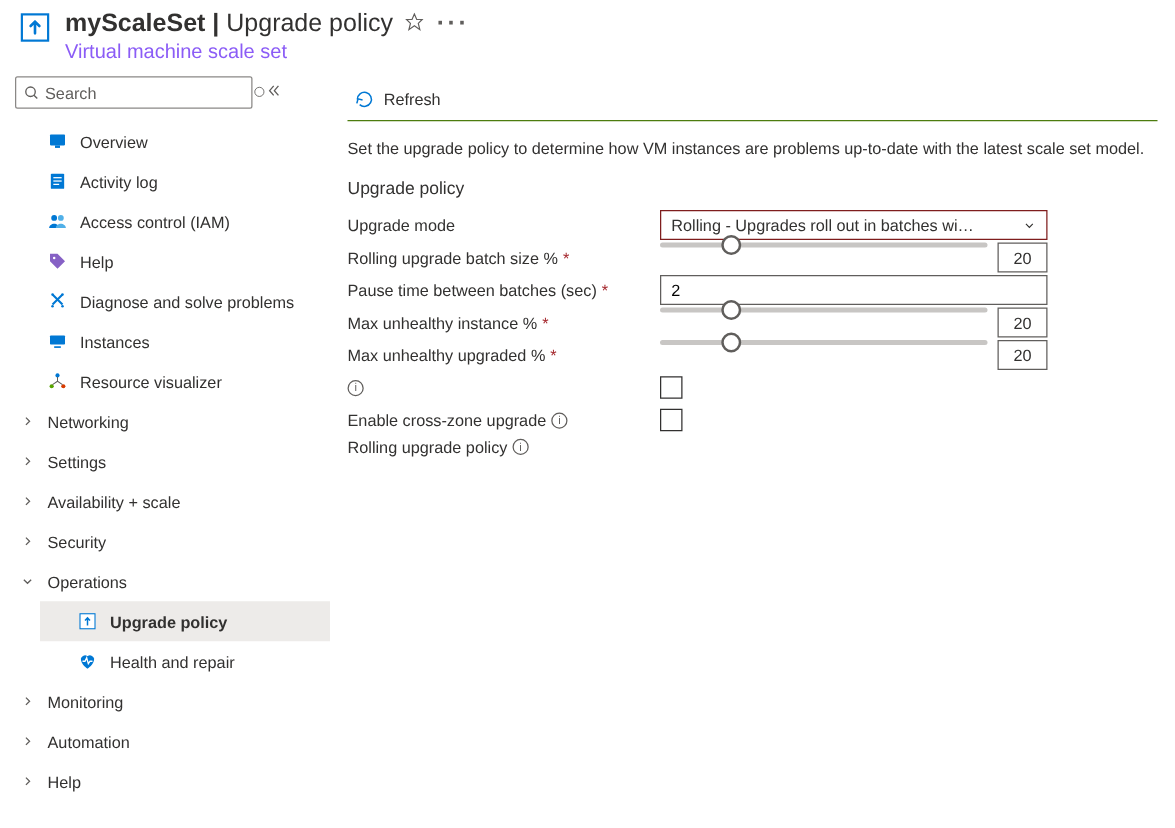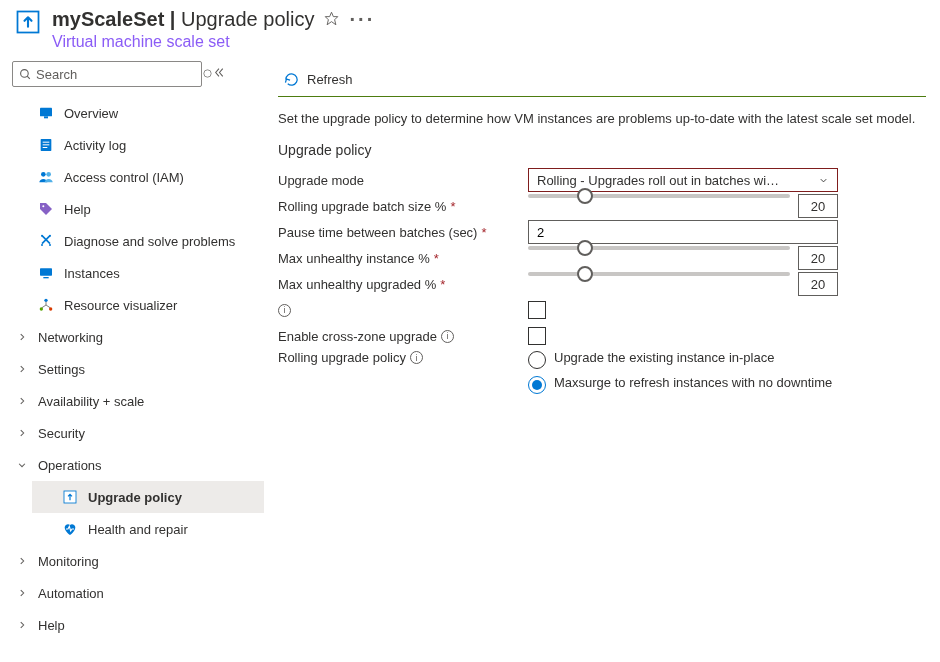--- a/index.html
+++ b/index.html
@@ -369,26 +369,16 @@
       <div class="form-field">
           <div class="checkbox"></div>
         </div>
     </div>
 
     <div class="form-row" style="align-items:flex-start;">
       <div class="form-label">
           <span>Rolling upgrade policy</span> 
           <span class="info-ic">i</span>
         </div>
-      <div class="radio-group">
-        <div class="radio-opt">
-          <div class="radio" id="radio-inplace"></div>
-          <div class="radio-label">Upgrade the existing instance in-place</div>
-        </div>
-        <div class="radio-opt">
-          <div class="radio checked" id="radio-maxsurge"></div>
-          <div class="radio-label">Maxsurge to refresh instances with no downtime</div>
-        </div>
-      </div>
     </div>
 
   </div>
 </div>
 
 </body></html>

